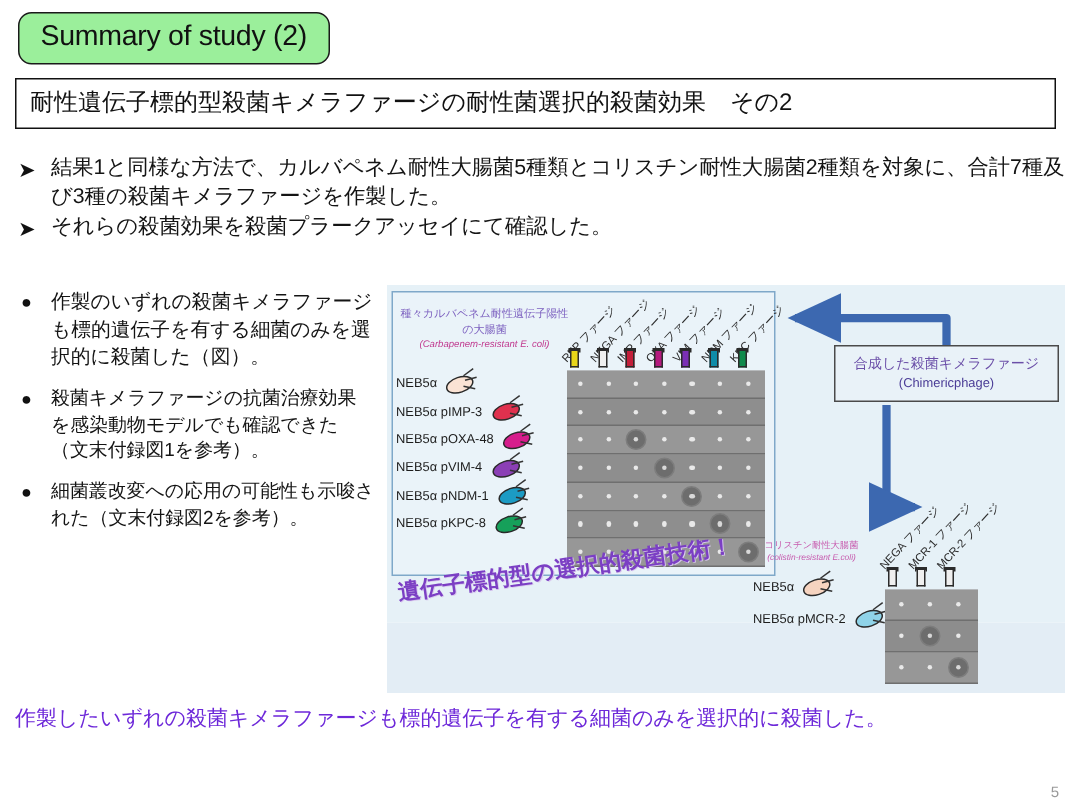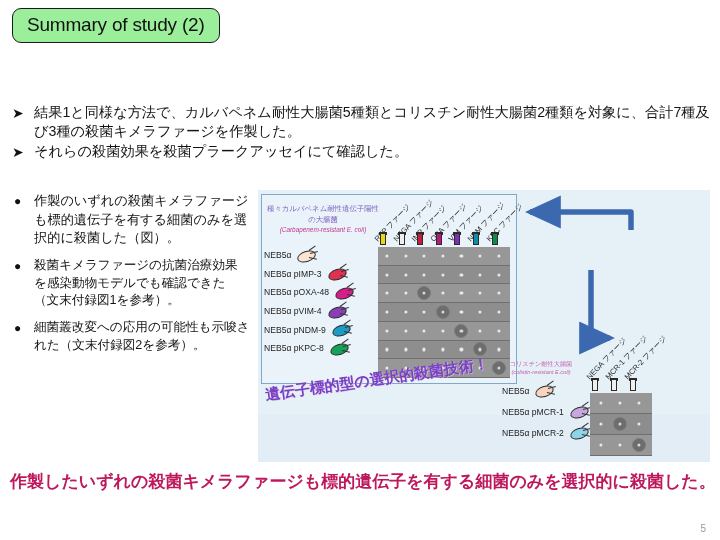--- a/index.html
+++ b/index.html
@@ -209,35 +209,36 @@
   .col-gel-row{
     position:relative;width:100%;height:21px;
     border-bottom:1px solid #6f6f6f;box-sizing:border-box;
   }
   .col-gel-row:nth-child(odd){background:#979797;}
   .col-gel-row:nth-child(even){background:#8d8d8d;}
 
   
   .conclusion{
     position:absolute;left:10px;top:470px;width:706px;
-    color:#be185d;font-size:17px;font-weight:bold;
+    color:#6d28d9;font-size:14px;font-weight:normal;
     white-space:nowrap;
   }
   .page-num{
     position:absolute;right:14px;bottom:6px;
     color:#9a9a9a;font-size:10px;
   }
 </style>
 </head>
 <body>
 
 <div id="slide">
 
   <div class="summary-tag">Summary of study (2)</div>
 
+  <div class="subtitle-bar">耐性遺伝子標的型殺菌キメラファージの耐性菌選択的殺菌効果　その2</div>
 
   <div class="arrow-list">
     <div class="arrow-item">
       <span class="arrow-mark">➤</span>
       <span class="arrow-text">結果1と同様な方法で、カルバペネム耐性大腸菌5種類とコリスチン耐性大腸菌2種類を対象に、合計7種及び3種の殺菌キメラファージを作製した。</span>
     </div>
     <div class="arrow-item">
       <span class="arrow-mark">➤</span>
       <span class="arrow-text">それらの殺菌効果を殺菌プラークアッセイにて確認した。</span>
     </div>
@@ -299,21 +300,21 @@
         <div class="strain-row">
           <span>NEB5α pVIM-4</span>
           <span class="bac">
             <span class="body" style="background:#8B3FB5"></span>
             <span class="fl a"></span>
             <span class="fl b"></span>
             <span class="fl c"></span>
           </span>
         </div>
         <div class="strain-row">
-          <span>NEB5α pNDM-9</span>
+          <span>NEB5α pNDM-1</span>
           <span class="bac">
             <span class="body" style="background:#1C9BC4"></span>
             <span class="fl a"></span>
             <span class="fl b"></span>
             <span class="fl c"></span>
           </span>
         </div>
         <div class="strain-row">
           <span>NEB5α pKPC-8</span>
           <span class="bac">
@@ -426,20 +427,24 @@
           <span class="spot" style="left:46.2px;"></span>
           <span class="spot" style="left:64.80000000000001px;"></span>
           <span class="spot" style="left:83.4px;"></span>
           <span class="spot" style="left:102px;"></span>
           <span class="plaque" style="left:120.60000000000001px;"></span>
         </div>
       </div>
 
     <div class="slogan">遺伝子標的型の選択的殺菌技術！</div>
 
+    <div class="chimeric-box">
+      <div>合成した殺菌キメラファージ</div>
+      <div class="en">(Chimericphage)</div>
+    </div>
 
     <svg class="arrow-svg" viewBox="0 0 452 272">
       <defs>
         <marker id="ah" markerWidth="7" markerHeight="7" refX="5.6" refY="3" orient="auto">
           <path d="M0,0 L6.5,3 L0,6 Z" fill="#3C68B0"></path>
         </marker>
       </defs>
       <path d="M373,40 L373,22 L272,22" stroke="#3C68B0" stroke-width="5.5" fill="none" marker-end="url(#ah)" stroke-linejoin="round"></path>
       <path d="M333,80 L333,148 L352,148" stroke="#3C68B0" stroke-width="5.5" fill="none" marker-end="url(#ah)" stroke-linejoin="round"></path>
     </svg>
@@ -453,29 +458,20 @@
           <div class="col-row">
             <span>NEB5α</span>
             <span class="bac">
               <span class="body" style="background:#F6D4C0"></span>
               <span class="fl a"></span>
               <span class="fl b"></span>
               <span class="fl c"></span>
             </span>
           </div>
           <div class="col-row">
-            <span>NEB5α pMCR-1</span>
-            <span class="bac">
-              <span class="body" style="background:#C7A8DE"></span>
-              <span class="fl a"></span>
-              <span class="fl b"></span>
-              <span class="fl c"></span>
-            </span>
-          </div>
-          <div class="col-row">
             <span>NEB5α pMCR-2</span>
             <span class="bac">
               <span class="body" style="background:#8FD3E8"></span>
               <span class="fl a"></span>
               <span class="fl b"></span>
               <span class="fl c"></span>
             </span>
           </div>
         </div>
       <div class="col-ph-heads" id="col-phage-heads">

